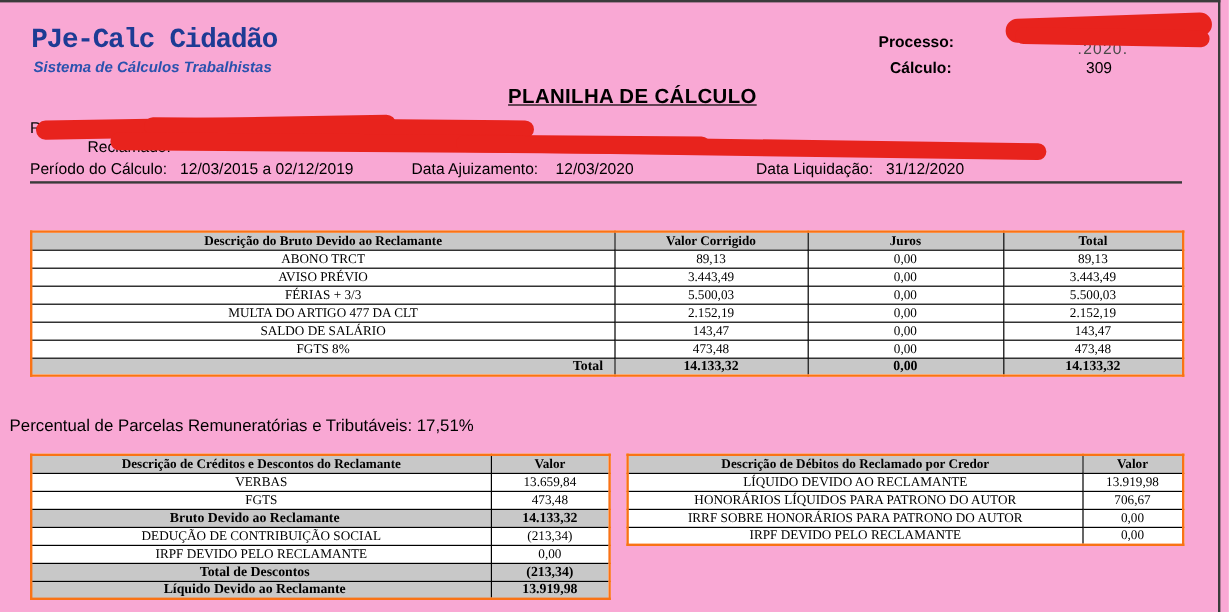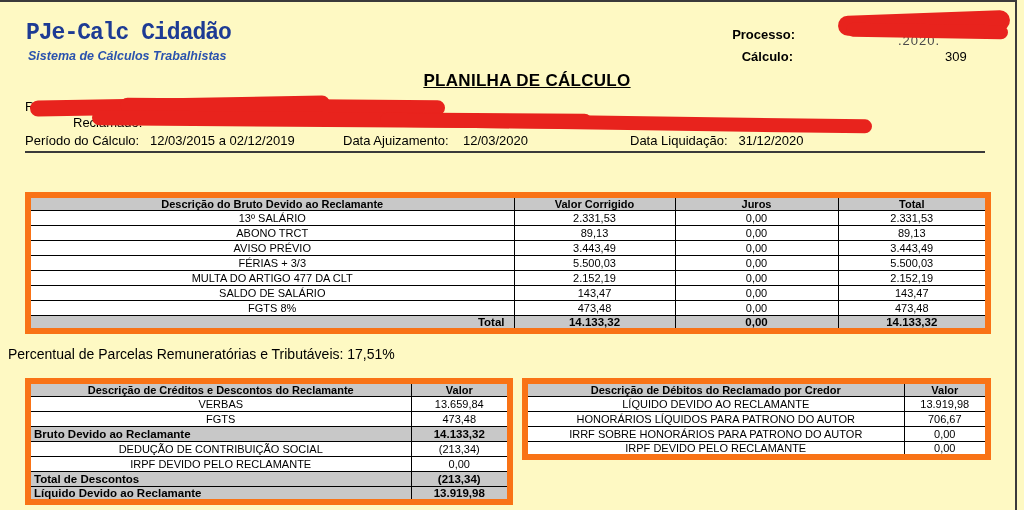--- a/index.html
+++ b/index.html
@@ -1,17 +1,17 @@
 <!DOCTYPE html>
 <html><head>
 <meta charset="utf-8">
 <style>
   * { margin:0; padding:0; box-sizing:border-box; }
   body { background:#fff; font-family:"Liberation Sans", sans-serif; }
-  .page { position:relative; width:1024px; height:510px; background:#fef9c3; overflow:hidden; color:#000; }
+  .page { position:relative; width:1024px; height:510px; background:#f9a8d4; overflow:hidden; color:#000; }
 
   .frame-top   { position:absolute; left:0; top:0; width:1017px; height:2px; background:#3b3b3b; }
   .frame-right { position:absolute; left:1015px; top:0; width:2px; height:510px; background:#3b3b3b; }
 
   .logo-title { position:absolute; left:26px; top:20px; font-family:"Liberation Mono", monospace;
                 font-weight:bold; font-size:23px; letter-spacing:-1px; color:#1d3b94; white-space:nowrap; }
   .logo-sub   { position:absolute; left:28px; top:49px; font-style:italic; font-weight:bold;
                 font-size:12.5px; color:#2a52ae; white-space:nowrap; }
 
   .fld-label { position:absolute; font-weight:bold; font-size:13px; text-align:right; white-space:nowrap; }
@@ -23,47 +23,47 @@
   .info-line  { position:absolute; font-size:13px; white-space:nowrap; }
   .info-line b { font-weight:normal; }
   .redact-frag { color:#4a4a4a; }
 
   .sep { position:absolute; left:25px; top:151px; width:960px; height:2px; background:#3a3a3a; }
 
   .resumo-title { position:absolute; left:25px; top:163px; width:960px; text-align:center;
                   font-weight:bold; font-size:14px;margin-top:48px; }
 
   table.tbl { position:absolute; border-collapse:collapse; table-layout:fixed;
-              border:6px solid #f97316; background:#fff; }
+              border:2px solid #f97316; background:#fff;font-family:Liberation Serif, serif; }
   .tbl th, .tbl td { border:1px solid #000; font-size:11px; text-align:center;
                      height:15px; padding:0 3px; overflow:hidden; white-space:nowrap; }
   .tbl .hdr th, .tbl .hdr td { background:#c8c8c8; font-weight:bold; }
   .tbl .summary td { background:#c8c8c8; font-weight:bold; font-size:11.5px; }
-  .tbl td.right-label { text-align:left; padding-right:14px; }
+  .tbl td.right-label { text-align:center; padding-right:14px; }
   .tbl td.total-label { text-align:right; padding-right:9px; }
 
   .note { position:absolute; left:8px; top:346px; width:960px; text-align:left; font-size:14px; }
 
   .scribble { position:absolute; background:#e8231d; border-radius:12px; z-index:3; }
 </style>
 </head>
 <body>
 
 <div class="page">
 
   <div class="frame-top"></div>
   <div class="frame-right"></div>
 
   <div class="logo-title">PJe-Calc Cidadão</div>
   <div class="logo-sub">Sistema de Cálculos Trabalhistas</div>
 
   <div class="fld-label" style="left:705px; top:27px; width:90px;">Processo:</div>
   <div class="fld-value redact-frag" style="left:898px; top:33px; letter-spacing:1px;">.2020.</div>
   <div class="fld-label" style="left:705px; top:49px; width:88px;">Cálculo:</div>
-  <div class="fld-value" style="left:905px; top:49px;margin-left:40px;">309</div>
+  <div class="fld-value" style="left:905px; top:49px;">309</div>
 
   <div class="page-title">PLANILHA DE CÁLCULO</div>
 
   <div class="info-line" style="left:25px; top:99px;">
     <span>R</span>
   </div>
   <div class="info-line" style="left:25px; top:115px;margin-left:48px;">
     <span>Reclamado:</span>
   </div>
   <div class="info-line" style="left:25px; top:133px;">
@@ -93,26 +93,20 @@
     <thead>
       <tr class="hdr">
         <th>Descrição do Bruto Devido ao Reclamante</th>
         <th>Valor Corrigido</th>
         <th>Juros</th>
         <th>Total</th>
       </tr>
     </thead>
     <tbody>
       <tr>
-        <td>13º SALÁRIO</td>
-        <td>2.331,53</td>
-        <td>0,00</td>
-        <td>2.331,53</td>
-      </tr>
-      <tr>
         <td>ABONO TRCT</td>
         <td>89,13</td>
         <td>0,00</td>
         <td>89,13</td>
       </tr>
       <tr>
         <td>AVISO PRÉVIO</td>
         <td>3.443,49</td>
         <td>0,00</td>
         <td>3.443,49</td>

